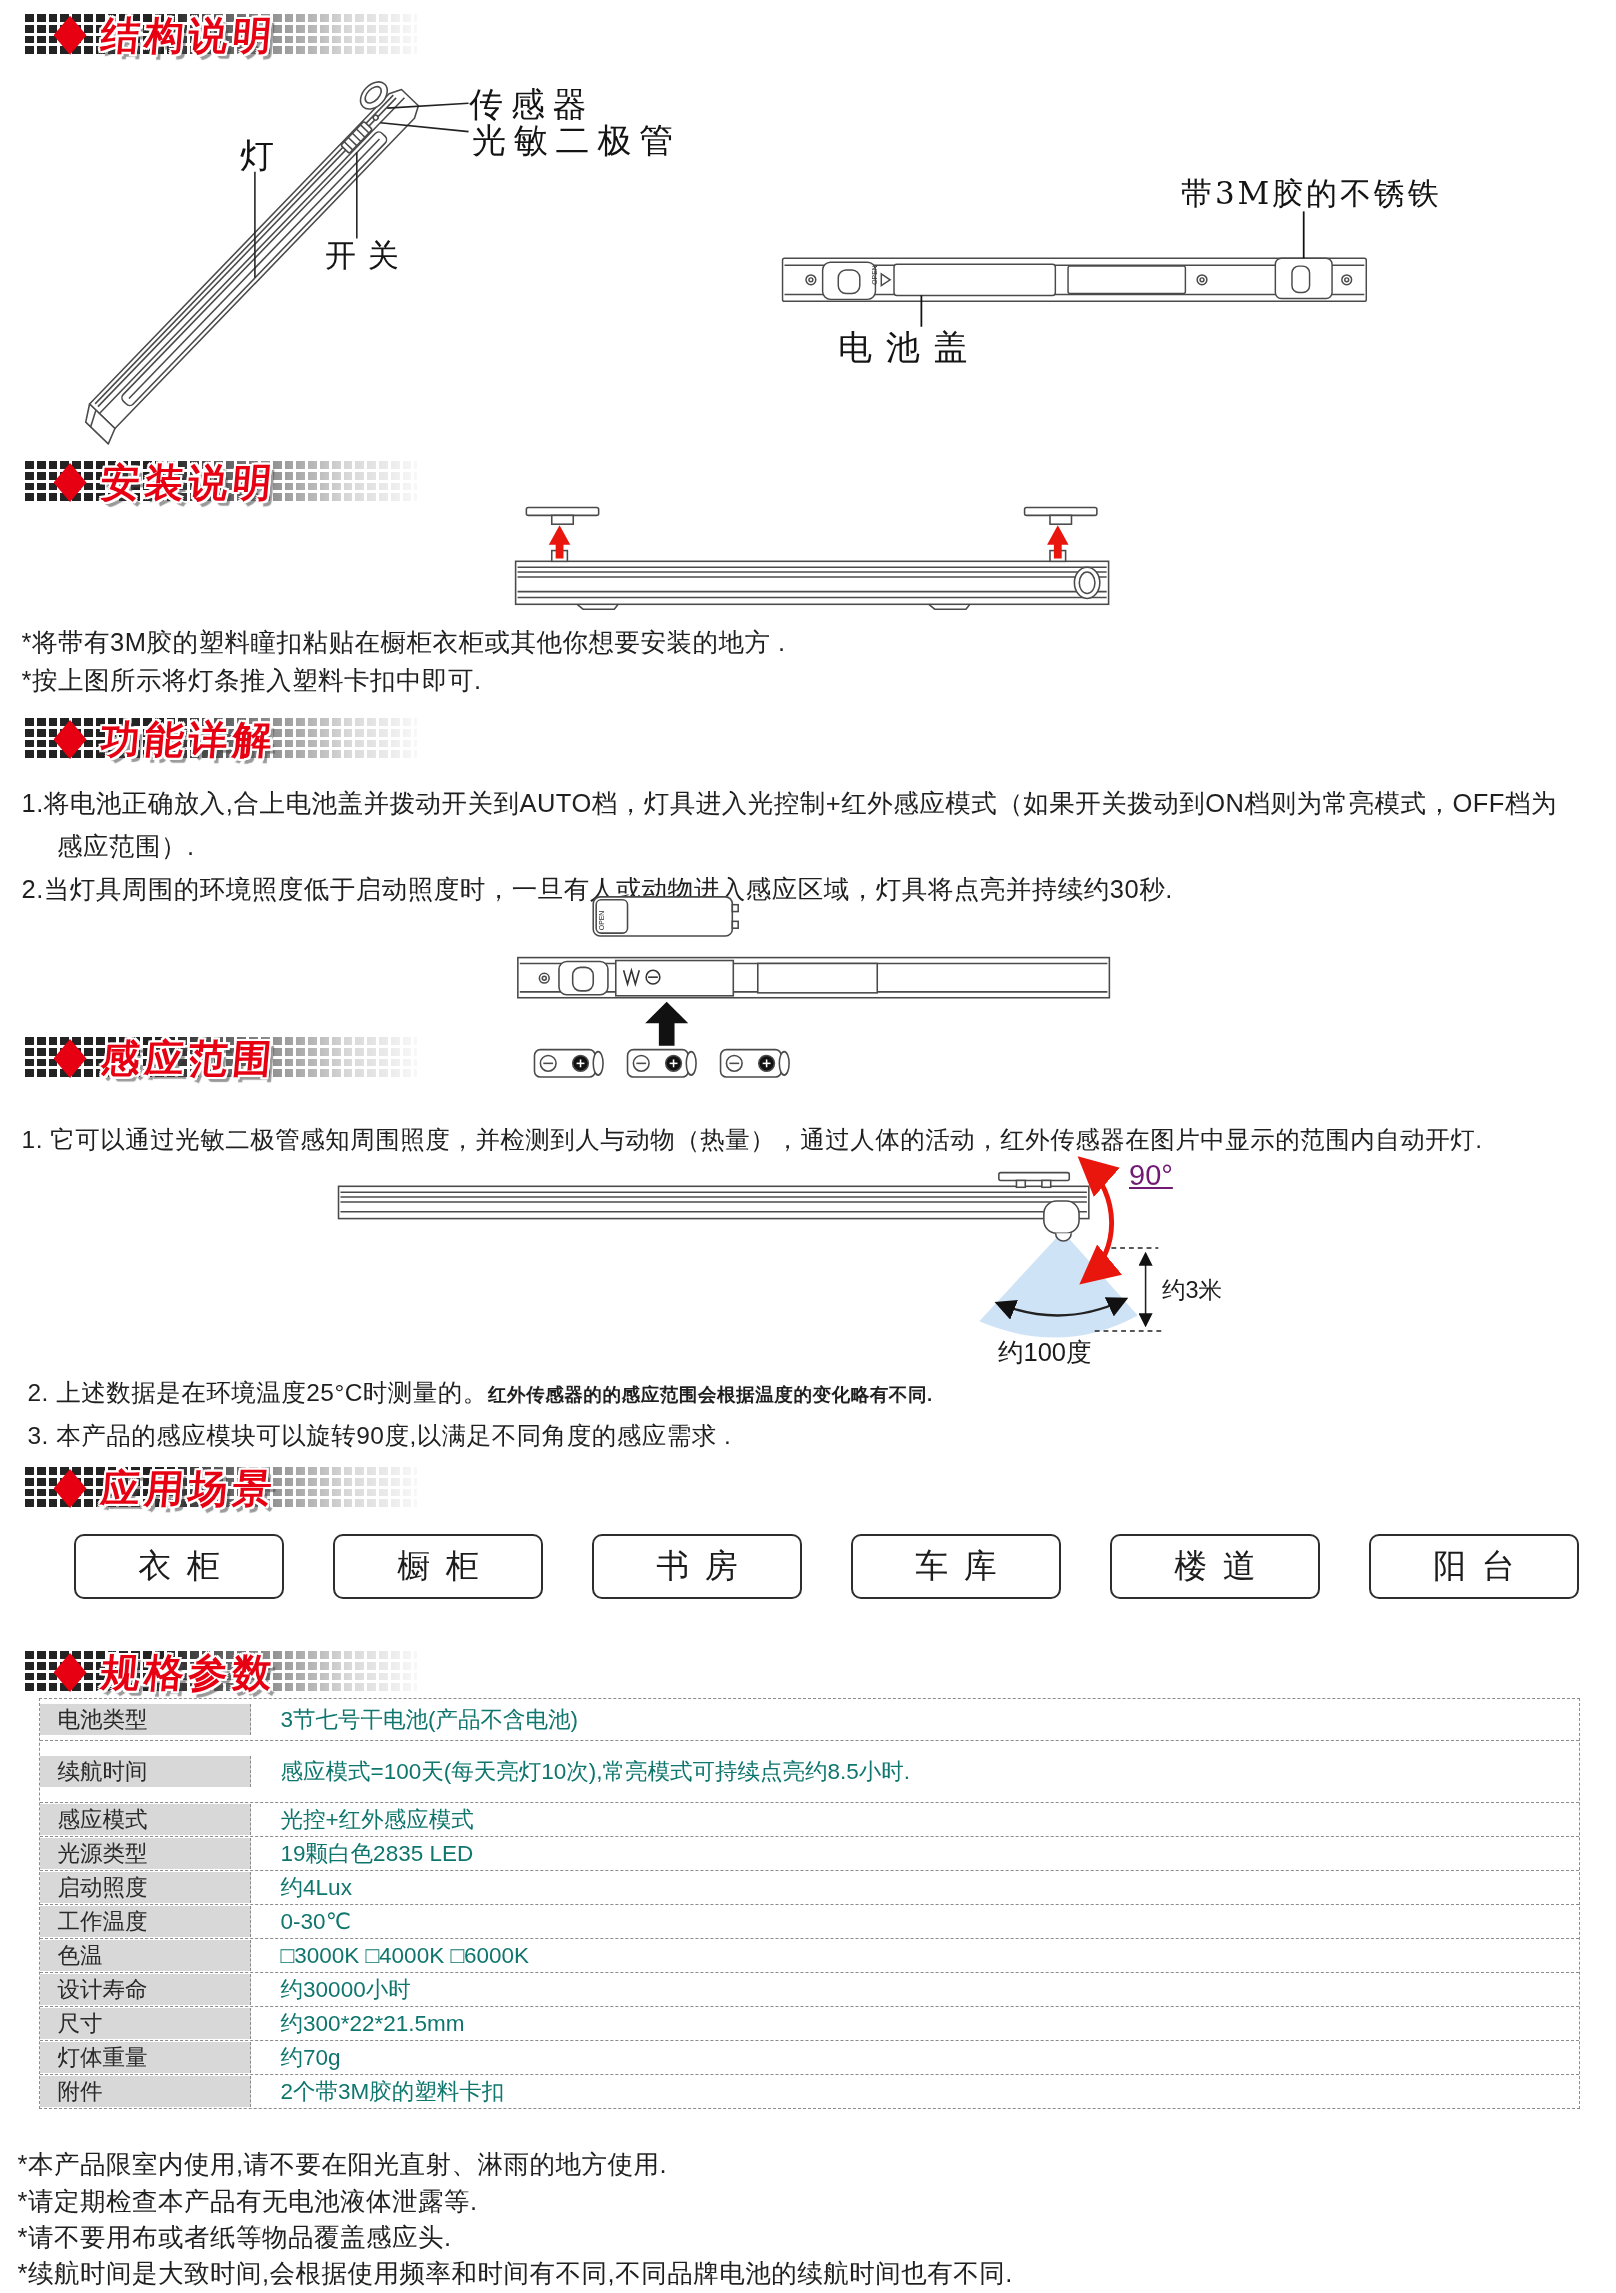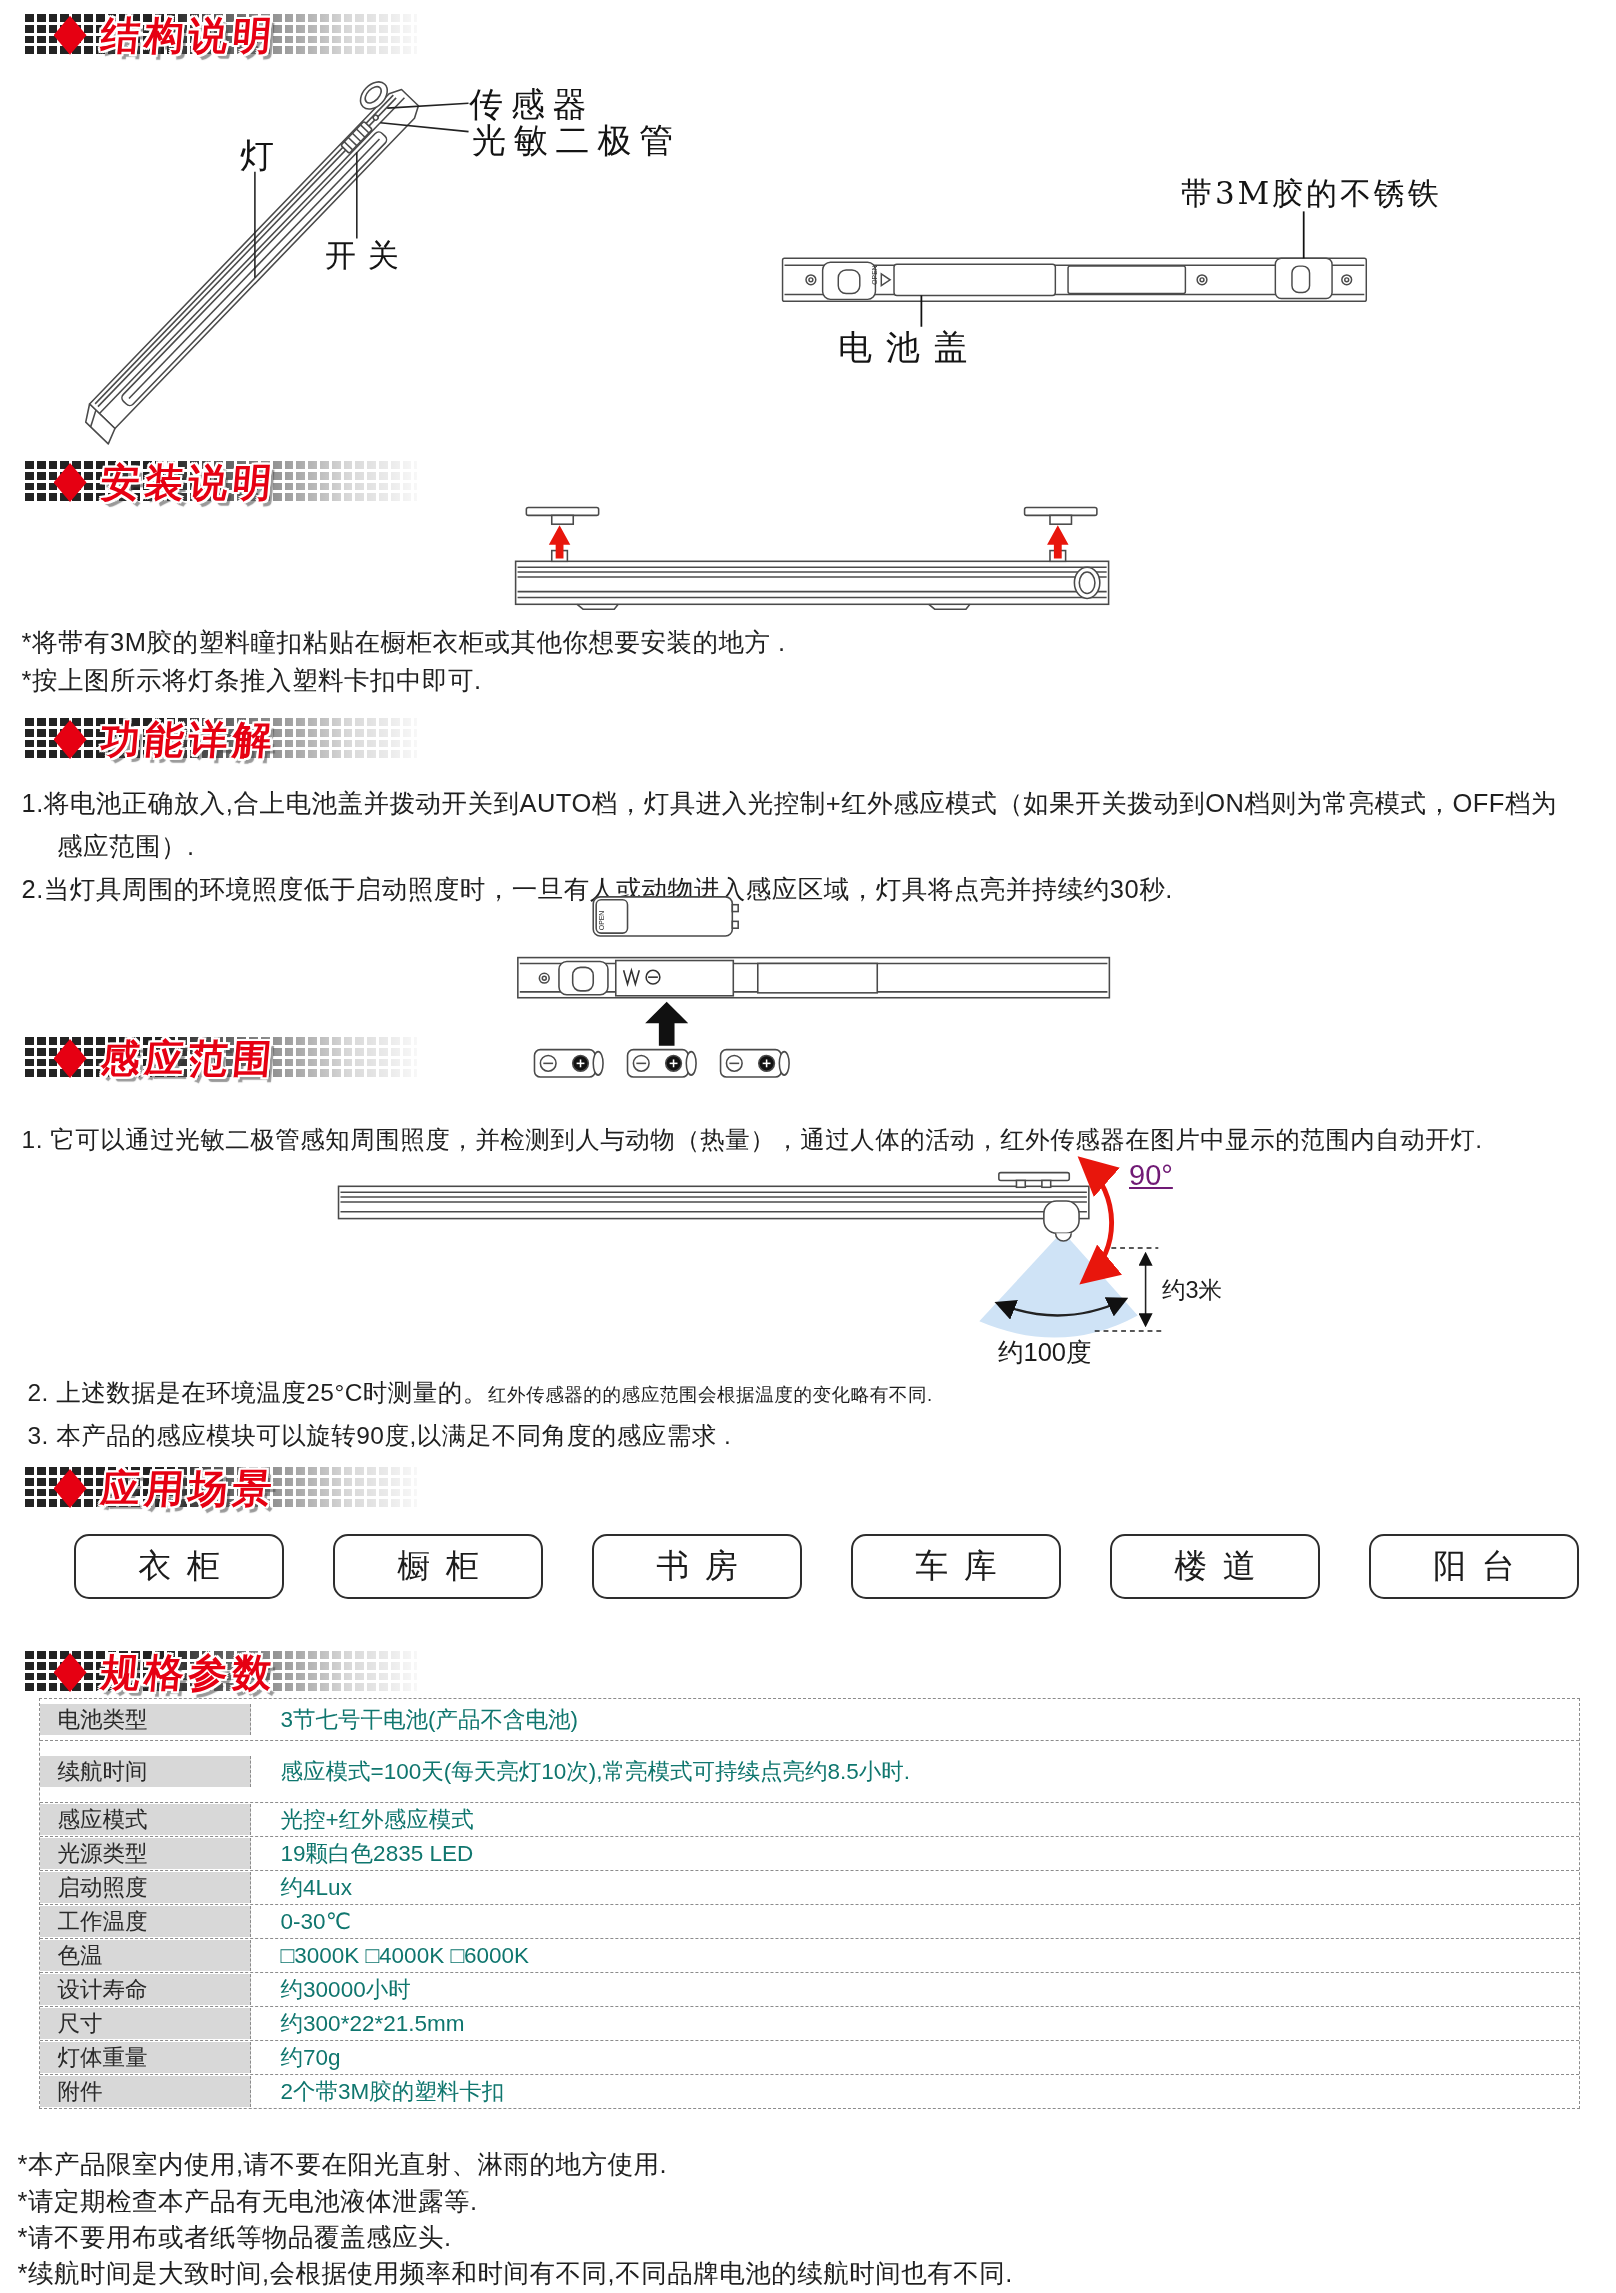--- a/index.html
+++ b/index.html
@@ -26,26 +26,26 @@
   .banner .title{
     position:absolute;left:76px;top:0px;font-size:39px;font-weight:800;color:#e60012;
     letter-spacing:4.9px;line-height:43px;transform:skewX(-5deg);white-space:nowrap;
     text-shadow:2px 0 0 #fff,-2px 0 0 #fff,0 2px 0 #fff,0 -2px 0 #fff,
                 2px 2px 0 #fff,-2px -2px 0 #fff,2px -2px 0 #fff,-2px 2px 0 #fff,
                 4.9px 4.9px 1px rgba(70,70,70,.55);
   }
 
   .hand{font-family:"DejaVu Serif","Liberation Serif",serif;color:#141414;white-space:nowrap;}
   .note{position:absolute;font-size:25.5px;color:#1f1f1f;white-space:nowrap;letter-spacing:0.5px;}
-  .small-note{font-size:18.6px;}
+  .small-note{font-size:18.6px;font-weight:bold;}
 
   
   .scene-row{position:absolute;left:74px;top:1534px;width:1505px;display:flex;justify-content:space-between;}
   .scene-btn{
-    width:206px;height:61px;border:2px solid #2d2d2d;border-radius:15px;background:#fff;
+    width:206px;height:61px;border:2px solid #2d2d2d;border-radius:10px;background:#fff;
     display:flex;align-items:center;justify-content:center;
     font-family:"DejaVu Serif","Liberation Serif",serif;font-size:33px;
     letter-spacing:15.7px;text-indent:15.7px;
   }
 
   
   .spec{position:absolute;left:39px;top:1698px;width:1541px;border:1.5px dashed #8c8c8c;box-sizing:border-box;}
   .spec-row{display:flex;border-bottom:1.5px dashed #8c8c8c;height:33px;align-items:center;}
   .spec-row:last-child{border-bottom:none;}
   .spec-row.h-a{height:41px;}

